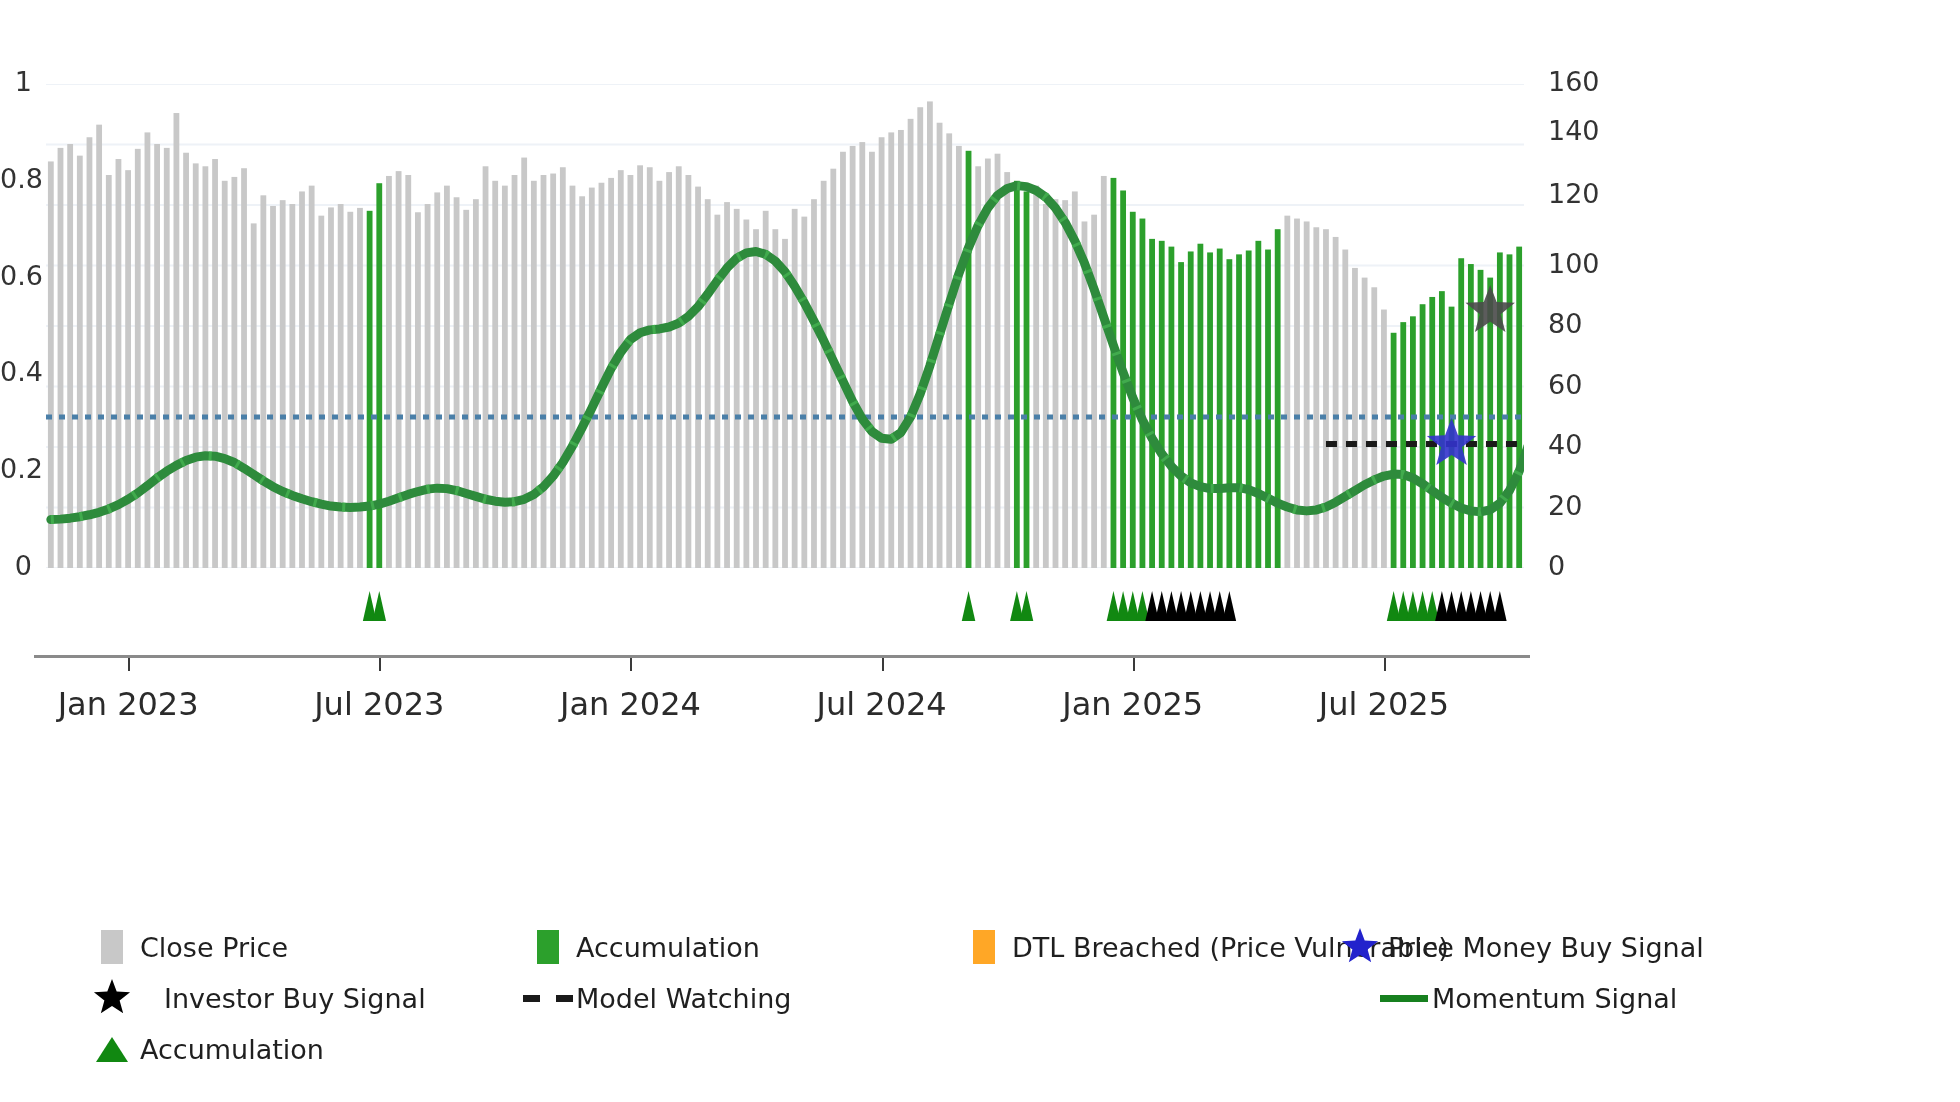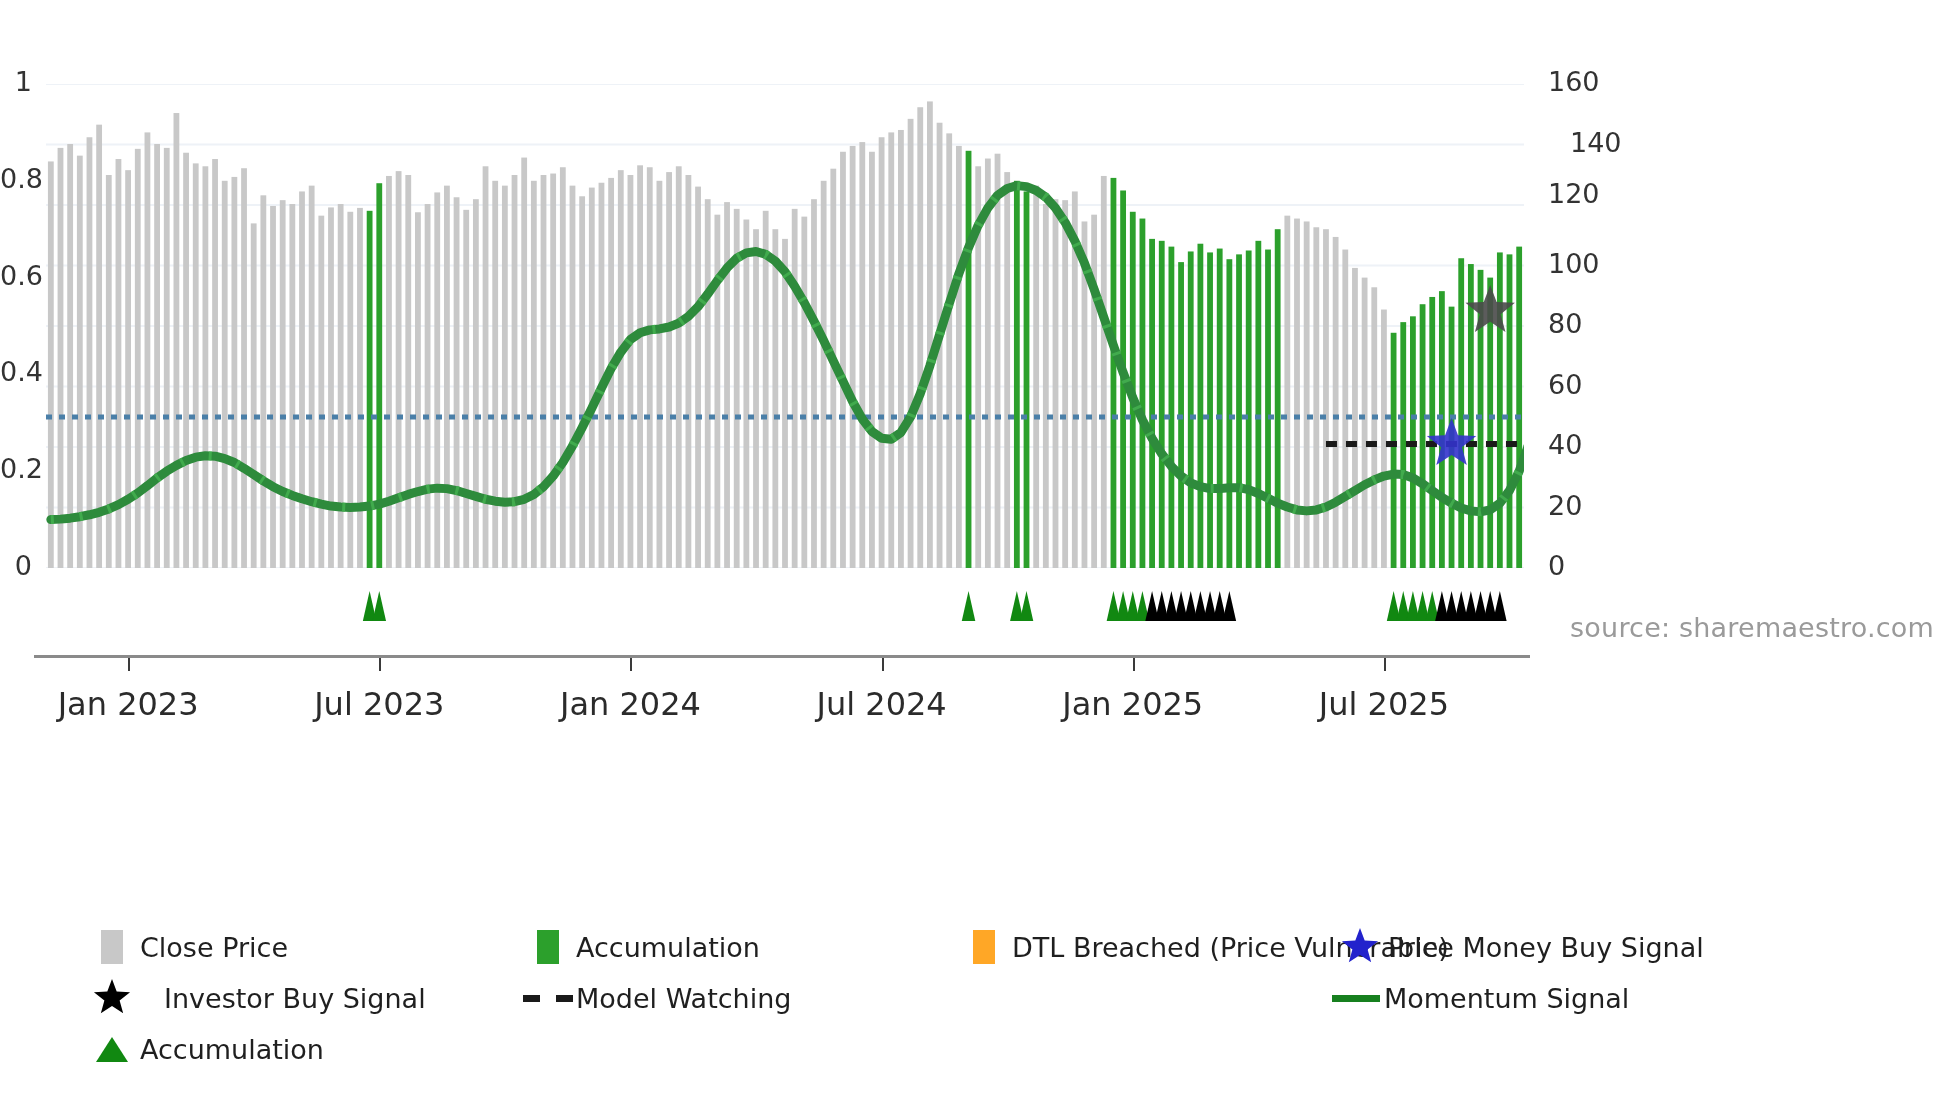--- a/index.html
+++ b/index.html
@@ -50,21 +50,21 @@
       <div class="axis-label yl" style="left: 0px; width: 32px; top: 66px;">1</div>
       <div class="axis-label yl" style="left: 0px; width: 32px; top: 162.8px;">0.8</div>
       <div class="axis-label yl" style="left: 0px; width: 32px; top: 259.6px;">0.6</div>
       <div class="axis-label yl" style="left: 0px; width: 32px; top: 356.4px;">0.4</div>
       <div class="axis-label yl" style="left: 0px; width: 32px; top: 453.2px;">0.2</div>
       <div class="axis-label yl" style="left: 0px; width: 32px; top: 550px;">0</div>
     </div>
 
   <div id="right-axis">
       <div class="axis-label yr" style="left: 1548px; top: 66px;">160</div>
-      <div class="axis-label yr" style="left: 1548px; top: 127px; margin-left: 22px;">140</div>
+      <div class="axis-label yr" style="left: 1548px; top: 115px;">140</div>
       <div class="axis-label yr" style="left: 1548px; top: 178px;">120</div>
       <div class="axis-label yr" style="left: 1548px; top: 247.5px;">100</div>
       <div class="axis-label yr" style="left: 1548px; top: 308px;">80</div>
       <div class="axis-label yr" style="left: 1548px; top: 368.5px;">60</div>
       <div class="axis-label yr" style="left: 1548px; top: 429px;">40</div>
       <div class="axis-label yr" style="left: 1548px; top: 489.5px;">20</div>
       <div class="axis-label yr" style="left: 1548px; top: 550px;">0</div>
     </div>
 
   <div id="plot">
@@ -300,21 +300,20 @@
       <div class="tickmark" style="left: 630.438px;"></div>
       <div class="axis-label xl" style="left: 540.438px; width: 180px; top: 685px;">Jan 2024</div>
       <div class="tickmark" style="left: 881.601px;"></div>
       <div class="axis-label xl" style="left: 791.601px; width: 180px; top: 685px;">Jul 2024</div>
       <div class="tickmark" style="left: 1132.76px;"></div>
       <div class="axis-label xl" style="left: 1042.76px; width: 180px; top: 685px;">Jan 2025</div>
       <div class="tickmark" style="left: 1383.93px;"></div>
       <div class="axis-label xl" style="left: 1293.93px; width: 180px; top: 685px;">Jul 2025</div>
     </div>
 
-  <div id="source">source: sharemaestro.com</div>
 
   <div id="legend">
       <div class="lrow" style="position: relative;">
         <div class="litem" style="position: absolute; left: 0px;">
           <span class="lkey">
             <span class="sw-rect" style="background: rgb(200, 200, 200);"></span>
           </span>
           <span class="ltext">Close Price</span>
         </div>
         <div class="litem" style="position: absolute; left: 436px;">
@@ -349,21 +348,21 @@
         </div>
         <div class="litem" style="position: absolute; left: 436px;">
           <span class="lkey">
             <span class="dashline">
               <i style="background: rgb(26, 26, 26);"></i>
               <i style="background: rgb(26, 26, 26);"></i>
             </span>
           </span>
           <span class="ltext">Model Watching</span>
         </div>
-        <div class="litem" style="position: absolute; left: 1244px;">
+        <div class="litem" style="position: absolute; left: 1292px;">
           <span class="lkey">
             <span class="sw-line" style="background: rgb(23, 128, 31);"></span>
           </span>
           <span class="ltext">Momentum Signal</span>
         </div>
       </div>
       <div class="lrow" style="position: relative;">
         <div class="litem" style="position: absolute; left: 0px;">
           <span class="lkey">
             <svg width="40" height="34" viewBox="0 0 40 34">

